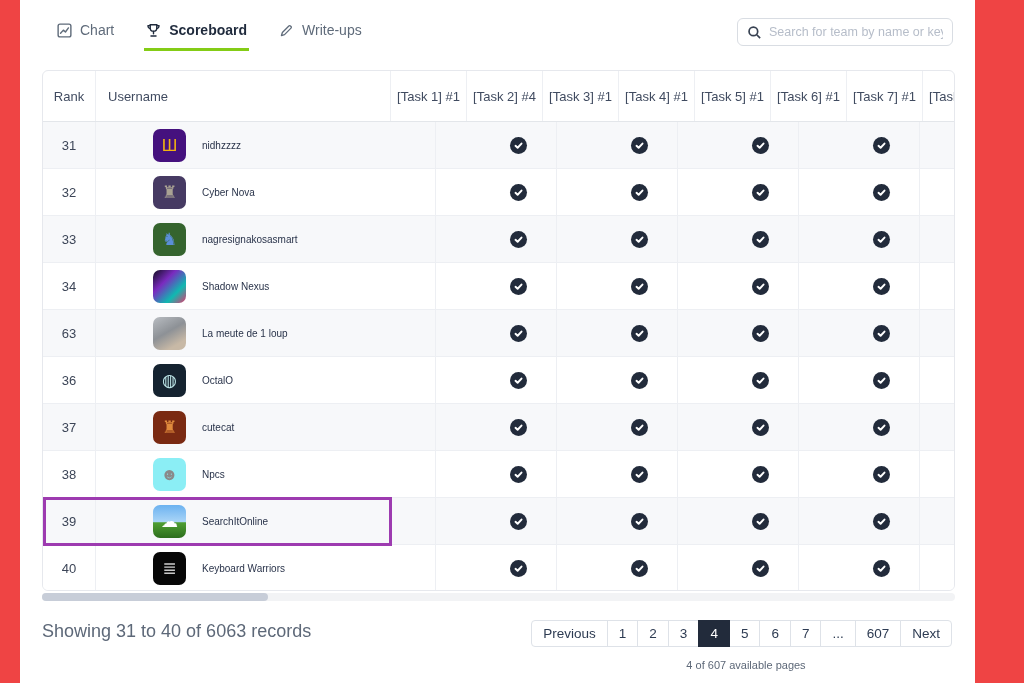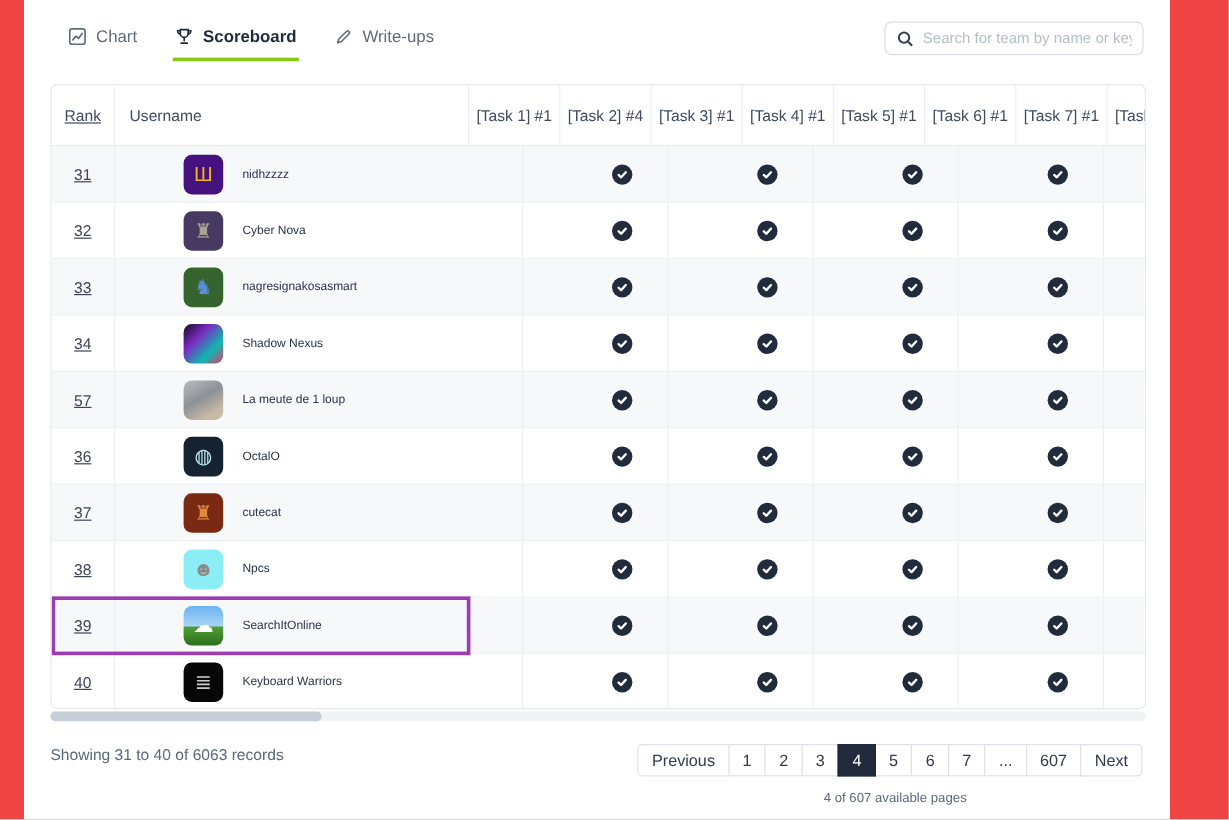--- a/index.html
+++ b/index.html
@@ -22,41 +22,41 @@
                   font-family:"Liberation Sans", sans-serif; }
   .search input::placeholder { color:#b6bdc9; }
 
   
   .card { position:absolute; left:22px; top:70px; width:913px; height:521px; background:#fff;
           border:1px solid #e6e8ed; border-radius:6px; overflow:hidden; }
   .trow { display:flex; width:956px; }
   .thead { height:51px; border-bottom:1px solid #e3e6ea; }
   .cell { flex:none; display:flex; align-items:center; justify-content:center;
           border-right:1px solid #edeff3; font-size:13px; color:#404b60; }
-  .cell.rank { width:53px;text-decoration:underline; }
+  .cell.rank { width:53px; }
   .cell.user { width:295px; justify-content:flex-start; padding-left:12px; }
   .cell.task { width:76px; }
   .brow { height:47px; border-bottom:1px solid #edeff3; position:relative; background:#fff;gap:45px; }
   .brow.stripe { background:#f7f8fa; }
   .brow .cell { font-size:13px; color:#3c4557; border-right:1px solid #edeff3; }
   .uname { font-size:10px; color:#29334a; margin-left:16px; }
   .avatar { width:33px; height:33px; border-radius:7px; flex:none; display:flex; align-items:center;
             justify-content:center; font-size:17px; line-height:1; overflow:hidden; }
   .checkwrap { width:17px; height:17px; border-radius:50%; background:#222b3b; display:flex;
                align-items:center; justify-content:center; }
   .selbox { position:absolute; left:0; top:-1px; width:349px; height:49px; border:3px solid #9d3bb0;
             pointer-events:none; z-index:2; }
 
   
   .hscroll { position:absolute; left:22px; top:593px; width:913px; height:8px; background:#f2f3f5;
              border-radius:4px; }
   .hthumb { position:absolute; left:0; top:0; width:226px; height:8px; background:#c7cdd8; border-radius:4px; }
 
   
-  .showing { position:absolute; left:22px; top:621px; font-size:13px; color:#5d6878; }
+  .showing { position:absolute; left:22px; top:621px; font-size:18px; color:#5d6878; }
   .pagination { position:absolute; right:23px; top:620px; display:flex; }
   .pg { border:1px solid #dee2e8; background:#fff; color:#2d3b52; font-size:13.5px; padding:5px 11px;
         margin-left:-1px; min-width:30px; text-align:center; cursor:pointer; position:relative; }
   .pg:first-child { border-radius:4px 0 0 4px; margin-left:12px; }
   .pg:last-child { border-radius:0 4px 4px 0; }
   .pg.active { background:#222b3b; border-color:#222b3b; color:#fff; z-index:1; }
   .pages-note { position:absolute; right:23px; top:659px; width:412px; text-align:center;
                 font-size:11px; color:#5d6878; }
 </style>
 </head>
@@ -356,21 +356,21 @@
                 <svg width="9" height="9" viewBox="0 0 12 12" fill="none" stroke="#ffffff" stroke-width="2.6" stroke-linecap="round" stroke-linejoin="round">
                   <polyline points="2,6.4 4.8,9 10,3.4"></polyline>
                 </svg>
               </span>
             </div>
             <div class="cell task">
               <span class="checkwrap"></span>
             </div>
           </div>
           <div class="trow brow stripe">
-            <div class="cell rank">57</div>
+            <div class="cell rank">63</div>
             <div class="cell user">
               <div class="avatar" style="background: linear-gradient(150deg, rgb(185, 189, 194), rgb(141, 145, 150) 45%, rgb(200, 185, 166) 80%);"></div>
               <span class="uname">La meute de 1 loup</span>
             </div>
             <div class="cell task">
               <span class="checkwrap">
                 <svg width="9" height="9" viewBox="0 0 12 12" fill="none" stroke="#ffffff" stroke-width="2.6" stroke-linecap="round" stroke-linejoin="round">
                   <polyline points="2,6.4 4.8,9 10,3.4"></polyline>
                 </svg>
               </span>

